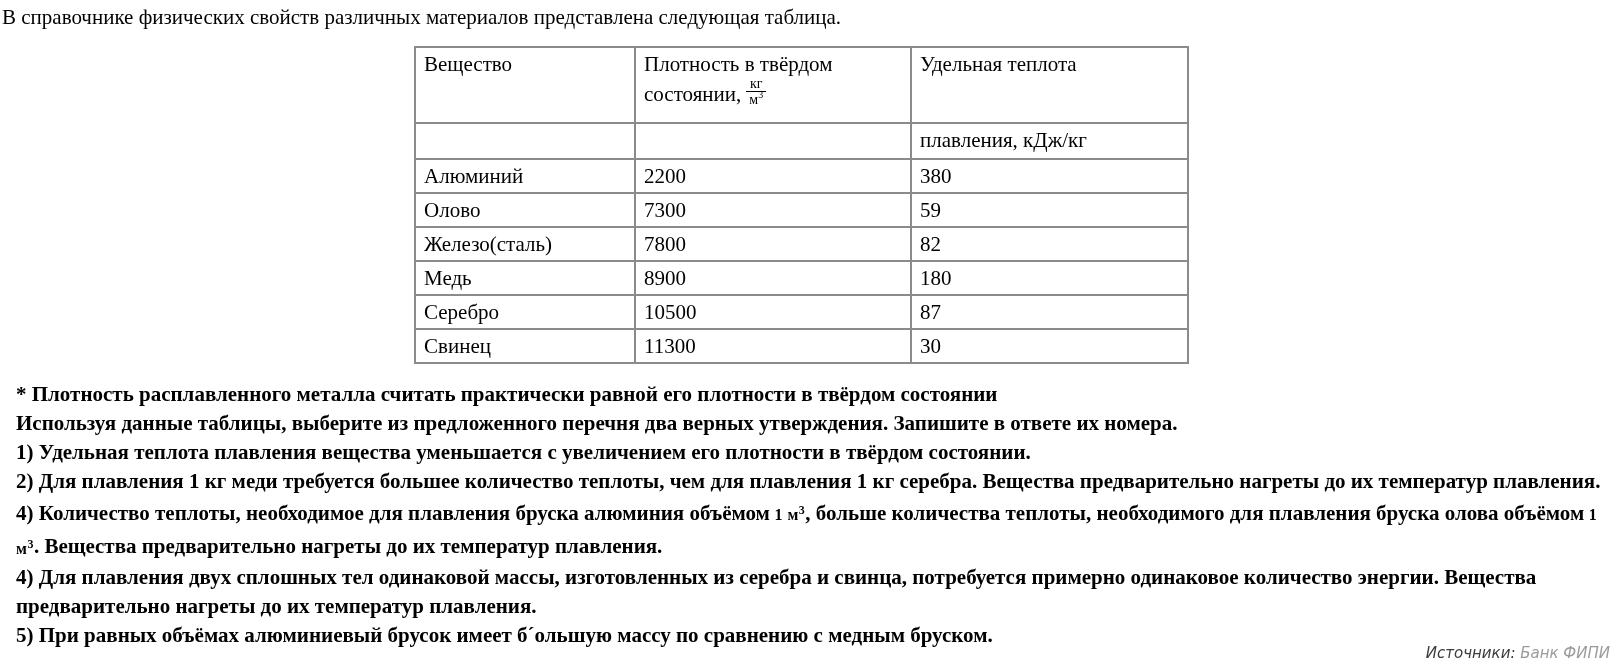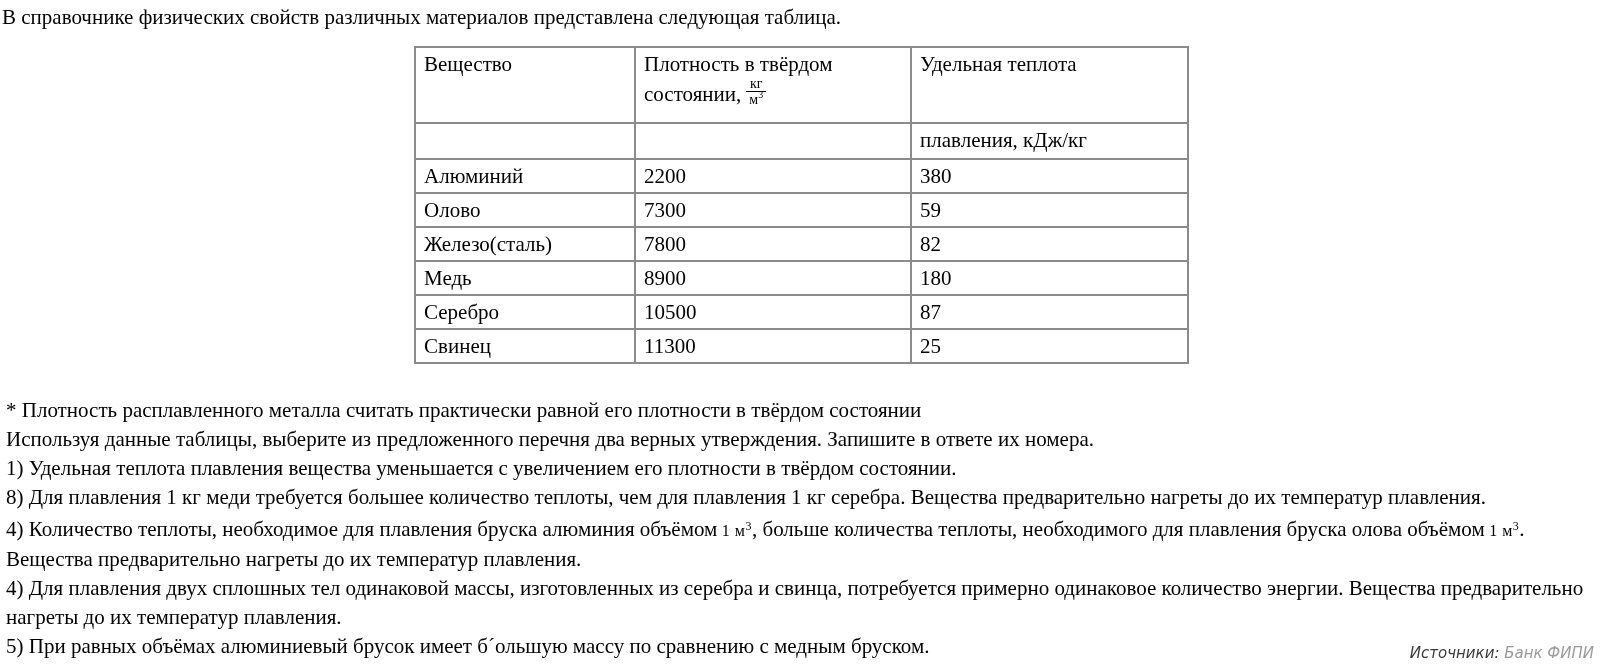--- a/index.html
+++ b/index.html
@@ -79,39 +79,40 @@
     padding: 0 3px 1px 3px;
   }
   .frac .den {
     border-top: 1.5px solid #000;
     padding: 1px 3px 0 3px;
   }
   .frac sup { font-size: 10px; vertical-align: super; line-height: 0; }
 
   
   .body-text {
-    margin-top: 32px;
-    padding-left: 6px;
+    margin-top: 16px;
+    padding-left: 16px;
     font-size: 21px;
     line-height: 29px;
+    font-weight: bold;
   }
   .body-text p {
     margin: 0;
     padding: 0;
   }
   .vol {
     font-size: 16px;
     letter-spacing: 0.5px;
   }
   .vol sup { font-size: 12px; }
 
   
   .source {
     position: absolute;
-    right: 22px;
+    right: 6px;
     bottom: 6px;
     font-family: "DejaVu Sans", "Liberation Sans", sans-serif;
     font-style: italic;
     font-size: 15px;
     white-space: nowrap;
   }
   .source .lbl { color: #3c3c3c; }
   .source .val { color: #9b9b9b; }
 </style>
 </head>
@@ -174,31 +175,31 @@
           <td class="data-cell">180</td>
         </tr>
         <tr>
           <td class="data-cell">Серебро</td>
           <td class="data-cell">10500</td>
           <td class="data-cell">87</td>
         </tr>
         <tr>
           <td class="data-cell">Свинец</td>
           <td class="data-cell">11300</td>
-          <td class="data-cell">25</td>
+          <td class="data-cell">30</td>
         </tr>
       </tbody>
     </table>
   </div>
 
   <div class="body-text">
     <p>* Плотность расплавленного металла считать практически равной его плотности в твёрдом состоянии</p>
     <p>Используя данные таблицы, выберите из предложенного перечня два верных утверждения. Запишите в ответе их номера.</p>
     <p>1) Удельная теплота плавления вещества уменьшается с увеличением его плотности в твёрдом состоянии.</p>
-    <p>8) Для плавления 1 кг меди требуется большее количество теплоты, чем для плавления 1 кг серебра. Вещества предварительно нагреты до их температур плавления.</p>
+    <p>2) Для плавления 1 кг меди требуется большее количество теплоты, чем для плавления 1 кг серебра. Вещества предварительно нагреты до их температур плавления.</p>
     <p><span>4) Количество теплоты, необходимое для плавления бруска алюминия объёмом</span><span class="vol"> <span>1</span> <span>м</span><sup>3</sup></span><span>, больше количества теплоты, необходимого для плавления бруска олова объёмом</span><span class="vol"> <span>1</span> <span>м</span><sup>3</sup></span><span>. Вещества предварительно нагреты до их температур плавления.</span></p>
     <p>4) Для плавления двух сплошных тел одинаковой массы, изготовленных из серебра и свинца, потребуется примерно одинаковое количество энергии. Вещества предварительно нагреты до их температур плавления.</p>
     <p>5) При равных объёмах алюминиевый брусок имеет б´ольшую массу по сравнению с медным бруском.</p>
   </div>
 
   <div class="source">
     <span class="lbl">Источники:</span>
     <span class="val">Банк ФИПИ</span>
   </div>
 

